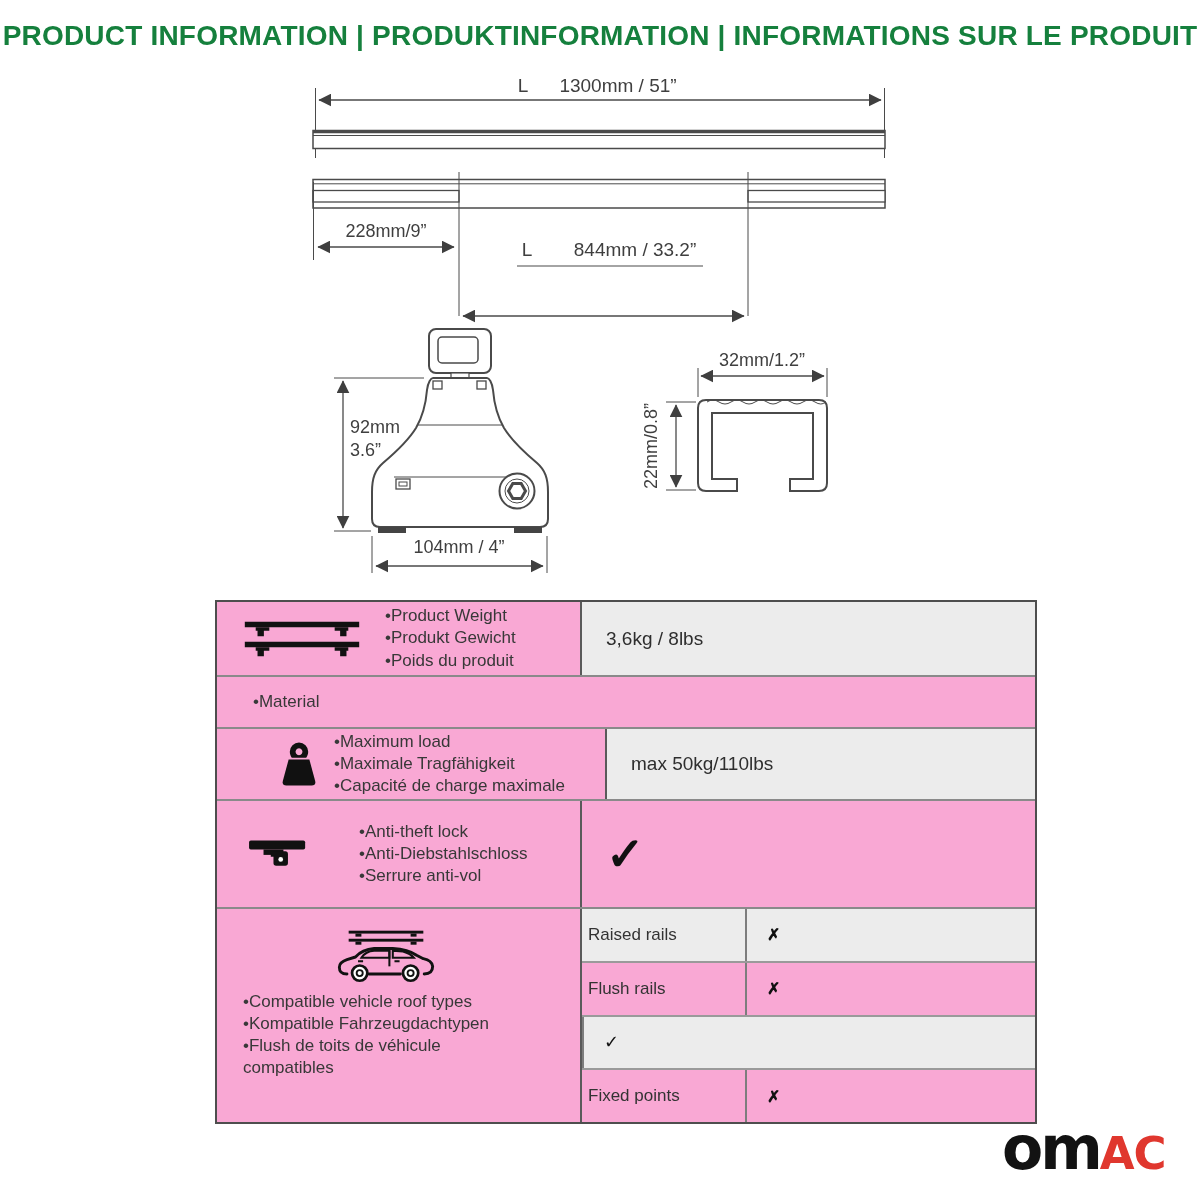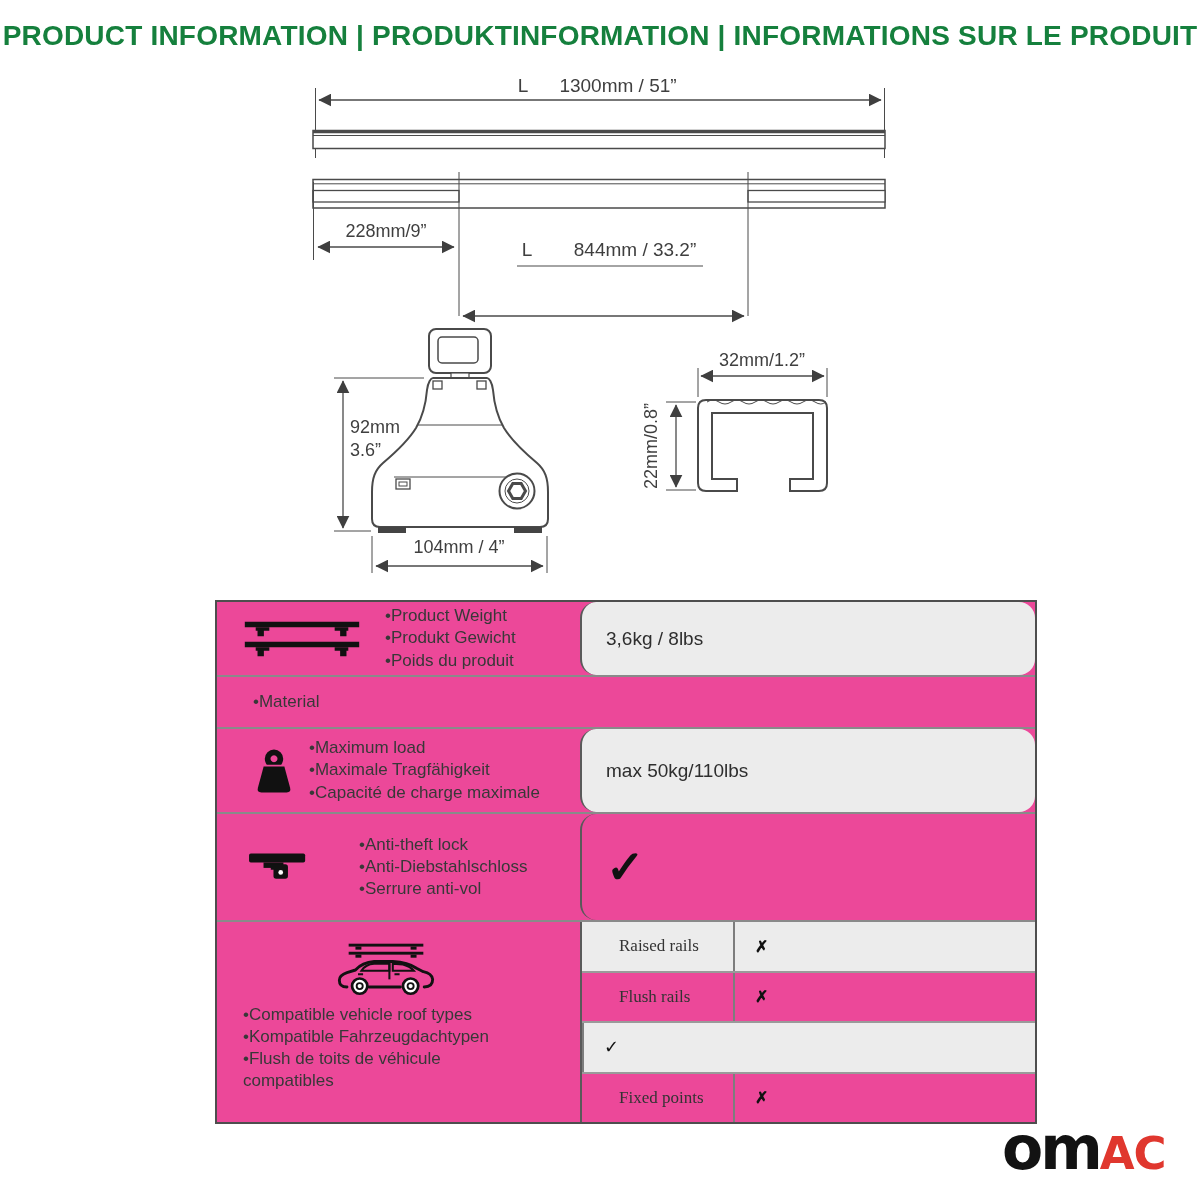--- a/index.html
+++ b/index.html
@@ -7,45 +7,45 @@
        font-family:"Liberation Sans", sans-serif;color:#3a3a3a;}
   #title{position:absolute;top:20px;left:0;width:1200px;text-align:center;
          font-size:28px;font-weight:bold;letter-spacing:0.2px;color:#15803d;white-space:nowrap;}
   svg text{font-family:"Liberation Sans", sans-serif;fill:#3f3f3f;}
   .dim-label{font-size:19px;}
   .dim-label-sm{font-size:18px;}
 
   
   .spec-table{position:absolute;left:215px;top:600px;width:822px;height:524px;
               border:2px solid #4e4e4e;display:flex;flex-direction:column;box-sizing:border-box;
-              background:#ec4899;}
+              background:#f9a8d4;}
   .trow{display:flex;border-bottom:2px solid #8a8a8a;box-sizing:border-box;}
-  .r1{height:75px;} .r2{height:52px;} .r3{height:85px;} .r4{height:108px;}
+  .r1{height:75px;} .r2{height:52px;} .r3{height:72px;padding-left:25px;} .r4{height:108px;}
   .r5{flex:1;border-bottom:none;}
   .lcell{width:363px;display:flex;align-items:center;box-sizing:border-box;}
   .vcell{flex:1;border-left:2px solid #5a5a5a;display:flex;align-items:center;
-         padding-left:24px;font-size:19px;color:#2e2e2e;box-sizing:border-box;border-radius:16px;}
+         padding-left:24px;font-size:19px;color:#2e2e2e;box-sizing:border-box;}
   .shade{background:#ececec;}
   .labels{display:flex;flex-direction:column;line-height:1.3;font-size:17px;color:#383838;}
   .big-check{font-size:46px;font-weight:bold;color:#111;line-height:1;}
   .icon-rack{width:118px;height:44px;margin-left:26px;flex:0 0 auto;}
   .r1 .labels{margin-left:24px;}
   .r2 .lcell{padding-left:36px;}
   .icon-weight{width:46px;height:54px;margin-left:34px;flex:0 0 auto;}
   .r3 .labels{margin-left:12px;}
   .icon-lock{width:58px;height:38px;margin-left:32px;flex:0 0 auto;}
   .r4 .labels{margin-left:52px;}
   .r5 .lcell{flex-direction:column;align-items:flex-start;padding:20px 0 0 26px;}
   .icon-car{width:106px;height:56px;margin-left:90px;flex:0 0 auto;}
   .r5 .labels{margin-top:6px;}
   .subtable{flex:1;border-left:2px solid #5a5a5a;display:flex;flex-direction:column;box-sizing:border-box;}
   .srow{flex:1;display:flex;border-bottom:2px solid #9a9a9a;box-sizing:border-box;}
   .srow:last-child{border-bottom:none;}
-  .slabel{width:151px;display:flex;align-items:center;padding-left:37px;
-          box-sizing:border-box;font-size:17px;color:#333;font-family:Liberation Serif, serif;}
+  .slabel{width:163px;display:flex;align-items:center;padding-left:6px;
+          box-sizing:border-box;font-size:17px;color:#333;}
   .sval{flex:1;border-left:2px solid #7d7d7d;display:flex;align-items:center;
         padding-left:20px;box-sizing:border-box;}
   .mark-x{font-size:16px;font-weight:bold;color:#111;}
   .mark-check{font-size:18px;color:#111;}
 
   
   #logo{position:absolute;left:1002px;top:1118px;white-space:nowrap;line-height:1;
         font-family:"DejaVu Sans", sans-serif;font-weight:bold;}
   .logo-black{font-size:60px;color:#121212;letter-spacing:-3px;text-transform:lowercase;}
   .logo-red{font-size:45px;color:#e0372e;letter-spacing:-1px;}

